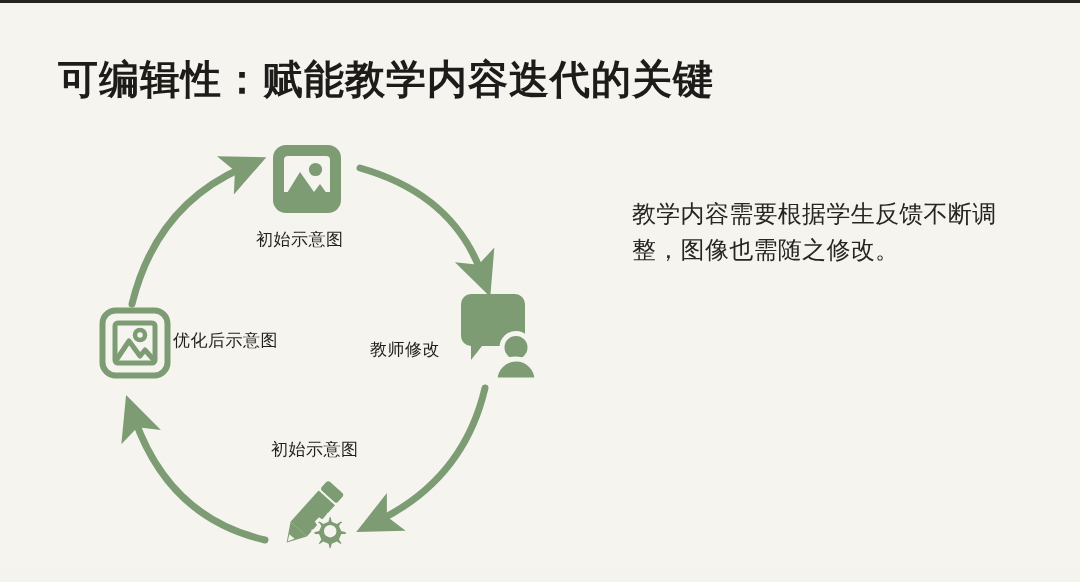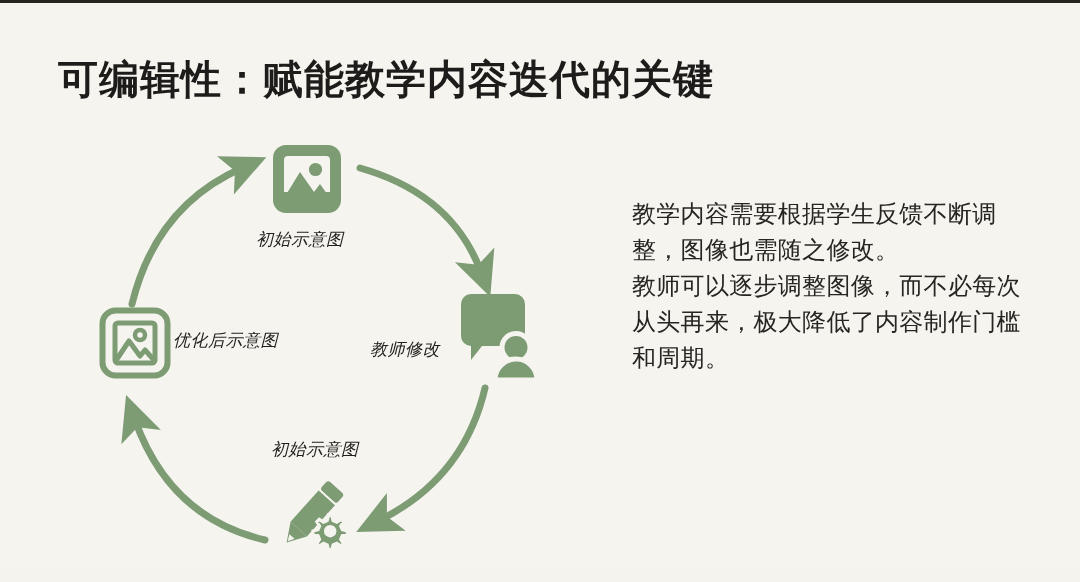--- a/index.html
+++ b/index.html
@@ -51,21 +51,20 @@
     position: absolute;
     left: 0;
     top: 0;
   }
   .node-label {
     position: absolute;
     font-size: 17px;
     color: #201f1c;
     white-space: nowrap;
     letter-spacing: 0.5px;
-    font-style: italic;
   }
   #label-initial   { left: 196px; top: 108px; }
   #label-feedback  { left: 310px; top: 218px; }
   #label-teacher   { left: 211px; top: 318px; }
   #label-optimized { left: 113px; top: 209px; }
 
   .icon-box {
     position: absolute;
   }
   #icon-initial   { left: 210px; top: 22px; }
@@ -172,16 +171,15 @@
 
     <div class="node-label" id="label-initial">初始示意图</div>
     <div class="node-label" id="label-feedback">教师修改</div>
     <div class="node-label" id="label-teacher">初始示意图</div>
     <div class="node-label" id="label-optimized">优化后示意图</div>
 
   </div>
 
   <div id="body-text">
     <p class="para">教学内容需要根据学生反馈不断调整，图像也需随之修改。</p>
-    <p class="para tight">教师可以逐步调整图像，而不必每次从头再来，极大降低了内容制作门槛和周期。</p>
   </div>
 
 </div>
 
 </body></html>

